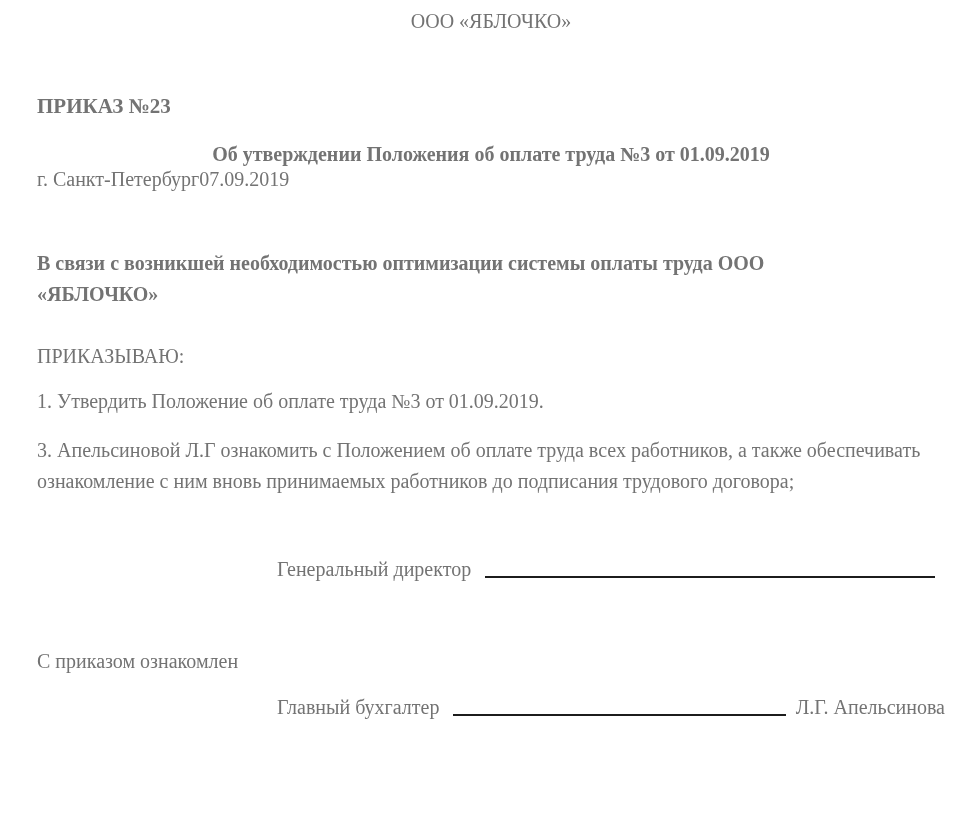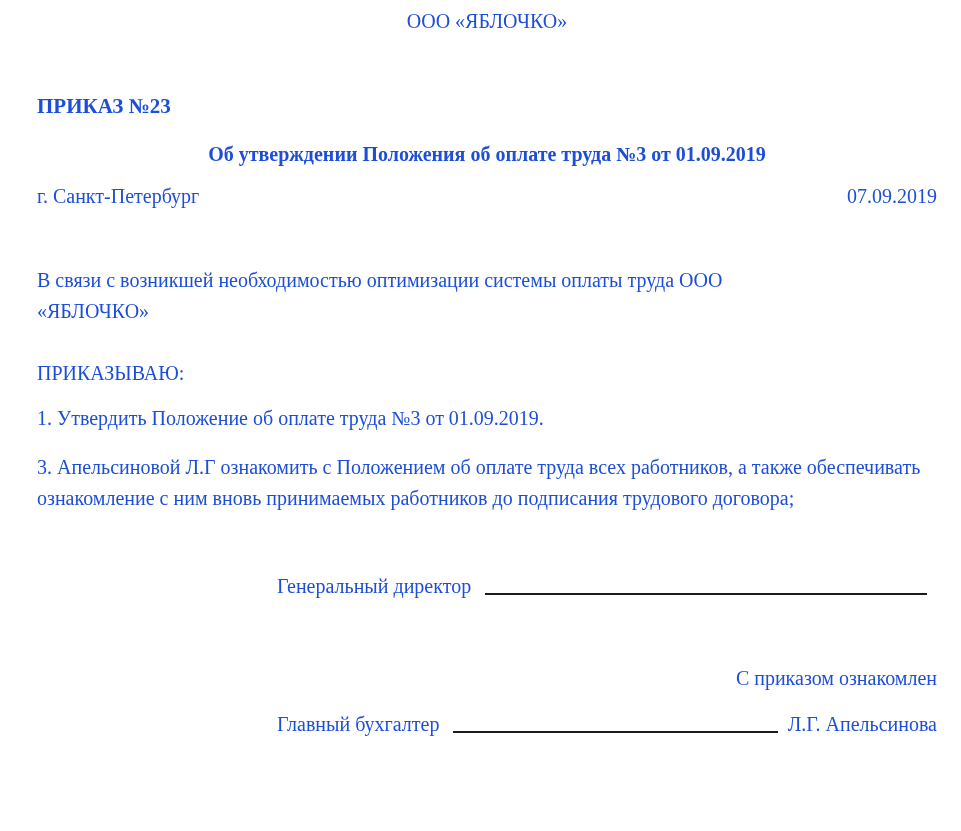--- a/index.html
+++ b/index.html
@@ -6,23 +6,23 @@
     margin: 0;
     padding: 0;
     background: #ffffff;
   }
   .page {
     position: relative;
     width: 961px;
     height: 831px;
     box-sizing: border-box;
     background: #ffffff;
-    padding: 8px 24px 0 37px;
+    padding: 8px 16px 0 37px;
     font-family: "Liberation Serif", "DejaVu Serif", serif;
-    color: #1d4ed8;
+    color: #737373;
     font-size: 20px;
     overflow: hidden;
   }
   .company {
     text-align: center;
     font-size: 20px;
     line-height: 26px;
     margin: 0;
   }
   .order-title {
@@ -34,29 +34,28 @@
   }
   .order-subject {
     text-align: center;
     font-weight: bold;
     font-size: 20px;
     line-height: 24px;
     margin: 24px 0 0 0;
   }
   .city-date-row {
     display: flex;
-    justify-content: space-between;
     align-items: baseline;
-    margin-top: 17px;
     line-height: 26px;
   }
   .intro {
     margin: 56px 0 0 0;
     max-width: 800px;
     line-height: 31px;
+    font-weight: bold;
   }
   .directive {
     margin: 33px 0 0 0;
     line-height: 26px;
   }
   .item {
     line-height: 31px;
   }
   .item-1 { margin: 17px 0 0 0; }
   .item-2 { margin: 19px 0 0 0; max-width: 815px; }
@@ -70,21 +69,21 @@
   .sig-row-director { margin-top: 59px; }
   .sig-row-accountant { margin-top: 17px; }
   .sig-line {
     flex: 1 1 auto;
     border-bottom: 2px solid #1c1c1c;
     height: 1px;
     align-self: flex-end;
     margin: 0 10px 4px 14px;
   }
   .acknowledgment {
-    text-align: right;
+    text-align: left;
     margin-top: 66px;
     line-height: 26px;
   }
 </style>
 </head>
 <body>
 
 <div class="page">
 
   <p class="company">ООО «ЯБЛОЧКО»</p>

